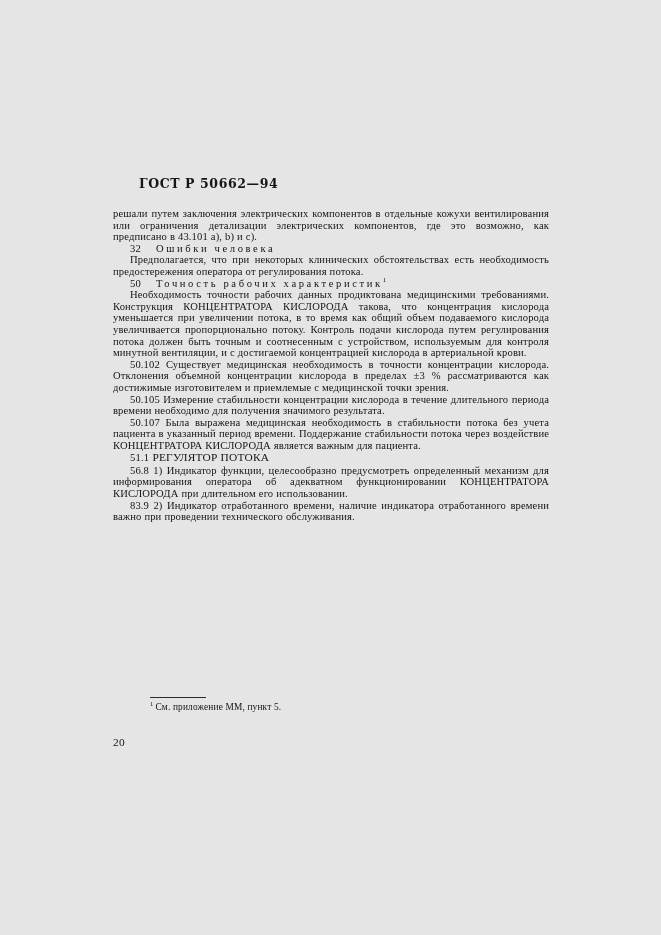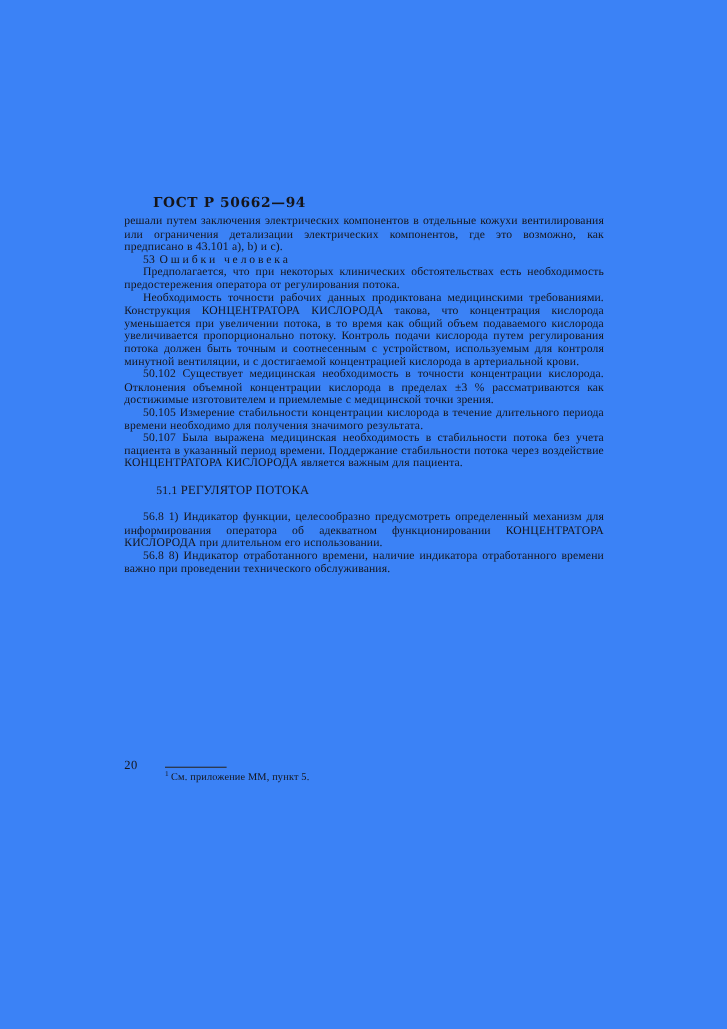--- a/index.html
+++ b/index.html
@@ -15,41 +15,41 @@
     position: relative;
     overflow: hidden;
   }
 
   .page {
     position: absolute;
     left: 0;
     top: 0;
     width: 661px;
     height: 935px;
-    background: #3b82f6;
+    background: #e5e5e5;
   }
 
   
   .running-head {
     position: absolute;
     left: 139px;
     top: 176px;
     font-family: "DejaVu Serif", "Liberation Serif", serif;
     font-weight: bold;
     font-size: 12.5px;
     letter-spacing: 0.6px;
     color: #15151a;
     white-space: nowrap;
   }
 
   
   .text-column {
     position: absolute;
     left: 113px;
-    top: 196px;
+    top: 208px;
     width: 436px;
   }
 
   p.para {
     margin: 0;
     font-size: 10.6px;
     line-height: 11.6px;
     text-align: justify;
     text-justify: inter-word;
     color: #15151a;
@@ -68,31 +68,31 @@
     font-size: 10.6px;
     line-height: 11.6px;
     text-indent: 17px;
     color: #15151a;
   }
   .clause-spaced .num {
     letter-spacing: 0.2px;
   }
   .clause-spaced .spaced {
     letter-spacing: 2.6px;
-    margin-left: 4px;
+    margin-left: 15px;
   }
 
   sup.fn {
     font-size: 7px;
     vertical-align: super;
     line-height: 0;
   }
 
   .subhead {
-    margin: 12px;
+    margin: 0;
     font-size: 11.4px;
     line-height: 12.4px;
     text-indent: 17px;
     color: #15151a;
     letter-spacing: 0.2px;
   }
   .subhead .num {
     font-size: 10.6px;
   }
 
@@ -119,63 +119,66 @@
     font-size: 6.6px;
     vertical-align: super;
     line-height: 0;
     margin-right: 2px;
   }
 
   
   .folio {
     position: absolute;
     left: 113px;
-    top: 690px;
+    top: 736px;
     font-size: 11.4px;
     font-weight: normal;
     color: #15151a;
     letter-spacing: 0.3px;
   }
 </style>
 </head>
 <body>
 
 <div class="page">
 
   <div class="running-head">ГОСТ Р 50662—94</div>
 
   <div class="text-column">
 
     <p class="para">решали путем заключения электрических компонентов в отдельные кожухи вентилирования или ограничения детализации электрических компонентов, где это возможно, как предписано в 43.101 a), b) и c).</p>
 
 
     <div class="clause-spaced">
-      <span class="num">53</span><span class="spaced">Ошибки человека</span>
+      <span class="num">32</span><span class="spaced">Ошибки человека</span>
     </div>
 
     <p class="para indent">Предполагается, что при некоторых клинических обстоятельствах есть необходимость предостережения оператора от регулирования потока.</p>
 
+    <div class="clause-spaced">
+      <span class="num">50</span><span class="spaced">Точность рабочих характеристик</span><sup class="fn">1</sup>
+    </div>
 
     <p class="para indent">Необходимость точности рабочих данных продиктована медицинскими требованиями. Конструкция КОНЦЕНТРАТОРА КИСЛОРОДА такова, что концентрация кислорода уменьшается при увеличении потока, в то время как общий объем подаваемого кислорода увеличивается пропорционально потоку. Контроль подачи кислорода путем регулирования потока должен быть точным и соотнесенным с устройством, используемым для контроля минутной вентиляции, и с достигаемой концентрацией кислорода в артериальной крови.</p>
 
     <p class="para indent">50.102 Существует медицинская необходимость в точности концентрации кислорода. Отклонения объемной концентрации кислорода в пределах ±3 % рассматриваются как достижимые изготовителем и приемлемые с медицинской точки зрения.</p>
 
     <p class="para indent">50.105 Измерение стабильности концентрации кислорода в течение длительного периода времени необходимо для получения значимого результата.</p>
 
     <p class="para indent">50.107 Была выражена медицинская необходимость в стабильности потока без учета пациента в указанный период времени. Поддержание стабильности потока через воздействие КОНЦЕНТРАТОРА КИСЛОРОДА является важным для пациента.</p>
 
     <div class="subhead">
       <span class="num">51.1</span>
       <span>РЕГУЛЯТОР ПОТОКА</span>
     </div>
 
 
     <p class="para indent">56.8 1) Индикатор функции, целесообразно предусмотреть определенный механизм для информирования оператора об адекватном функционировании КОНЦЕНТРАТОРА КИСЛОРОДА при длительном его использовании.</p>
 
-    <p class="para indent">56.8 8) Индикатор отработанного времени, наличие индикатора отработанного времени важно при проведении технического обслуживания.</p>
+    <p class="para indent">83.9 2) Индикатор отработанного времени, наличие индикатора отработанного времени важно при проведении технического обслуживания.</p>
 
   </div>
 
   <div class="footnote-rule"></div>
 
   <div class="footnote">
     <sup>1</sup><span>См. приложение ММ, пункт 5.</span>
   </div>
 
   <div class="folio">20</div>

